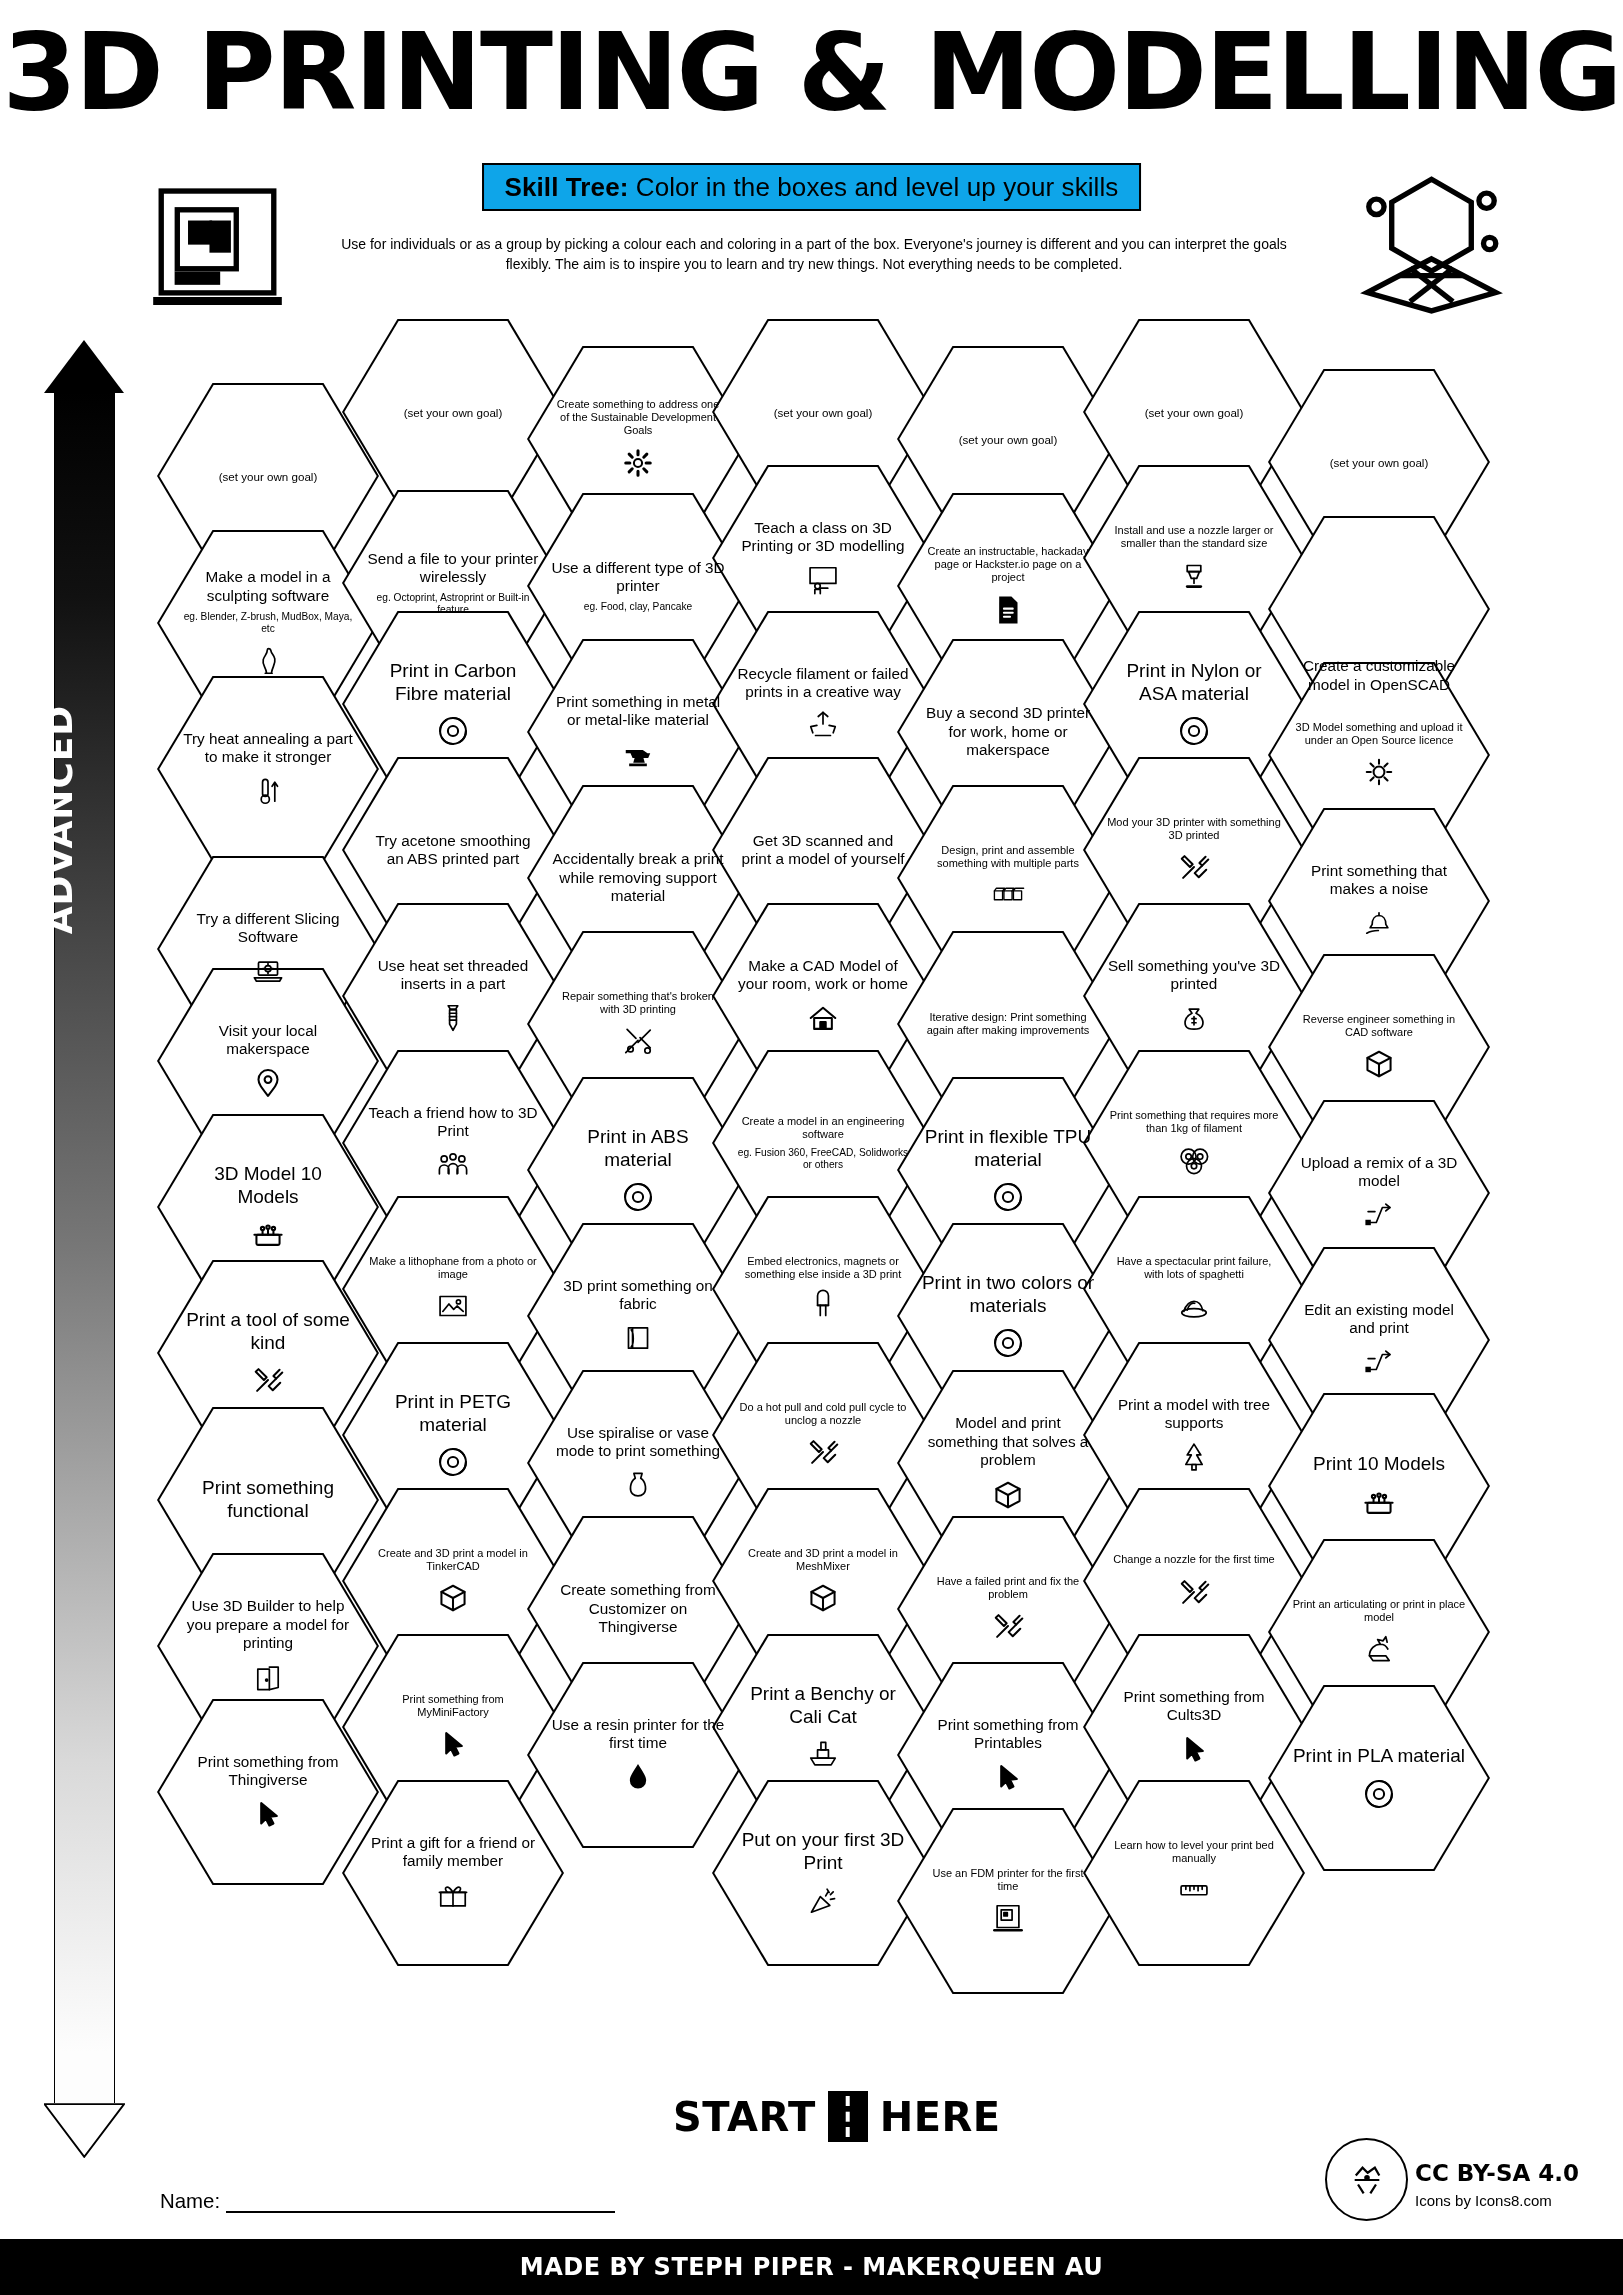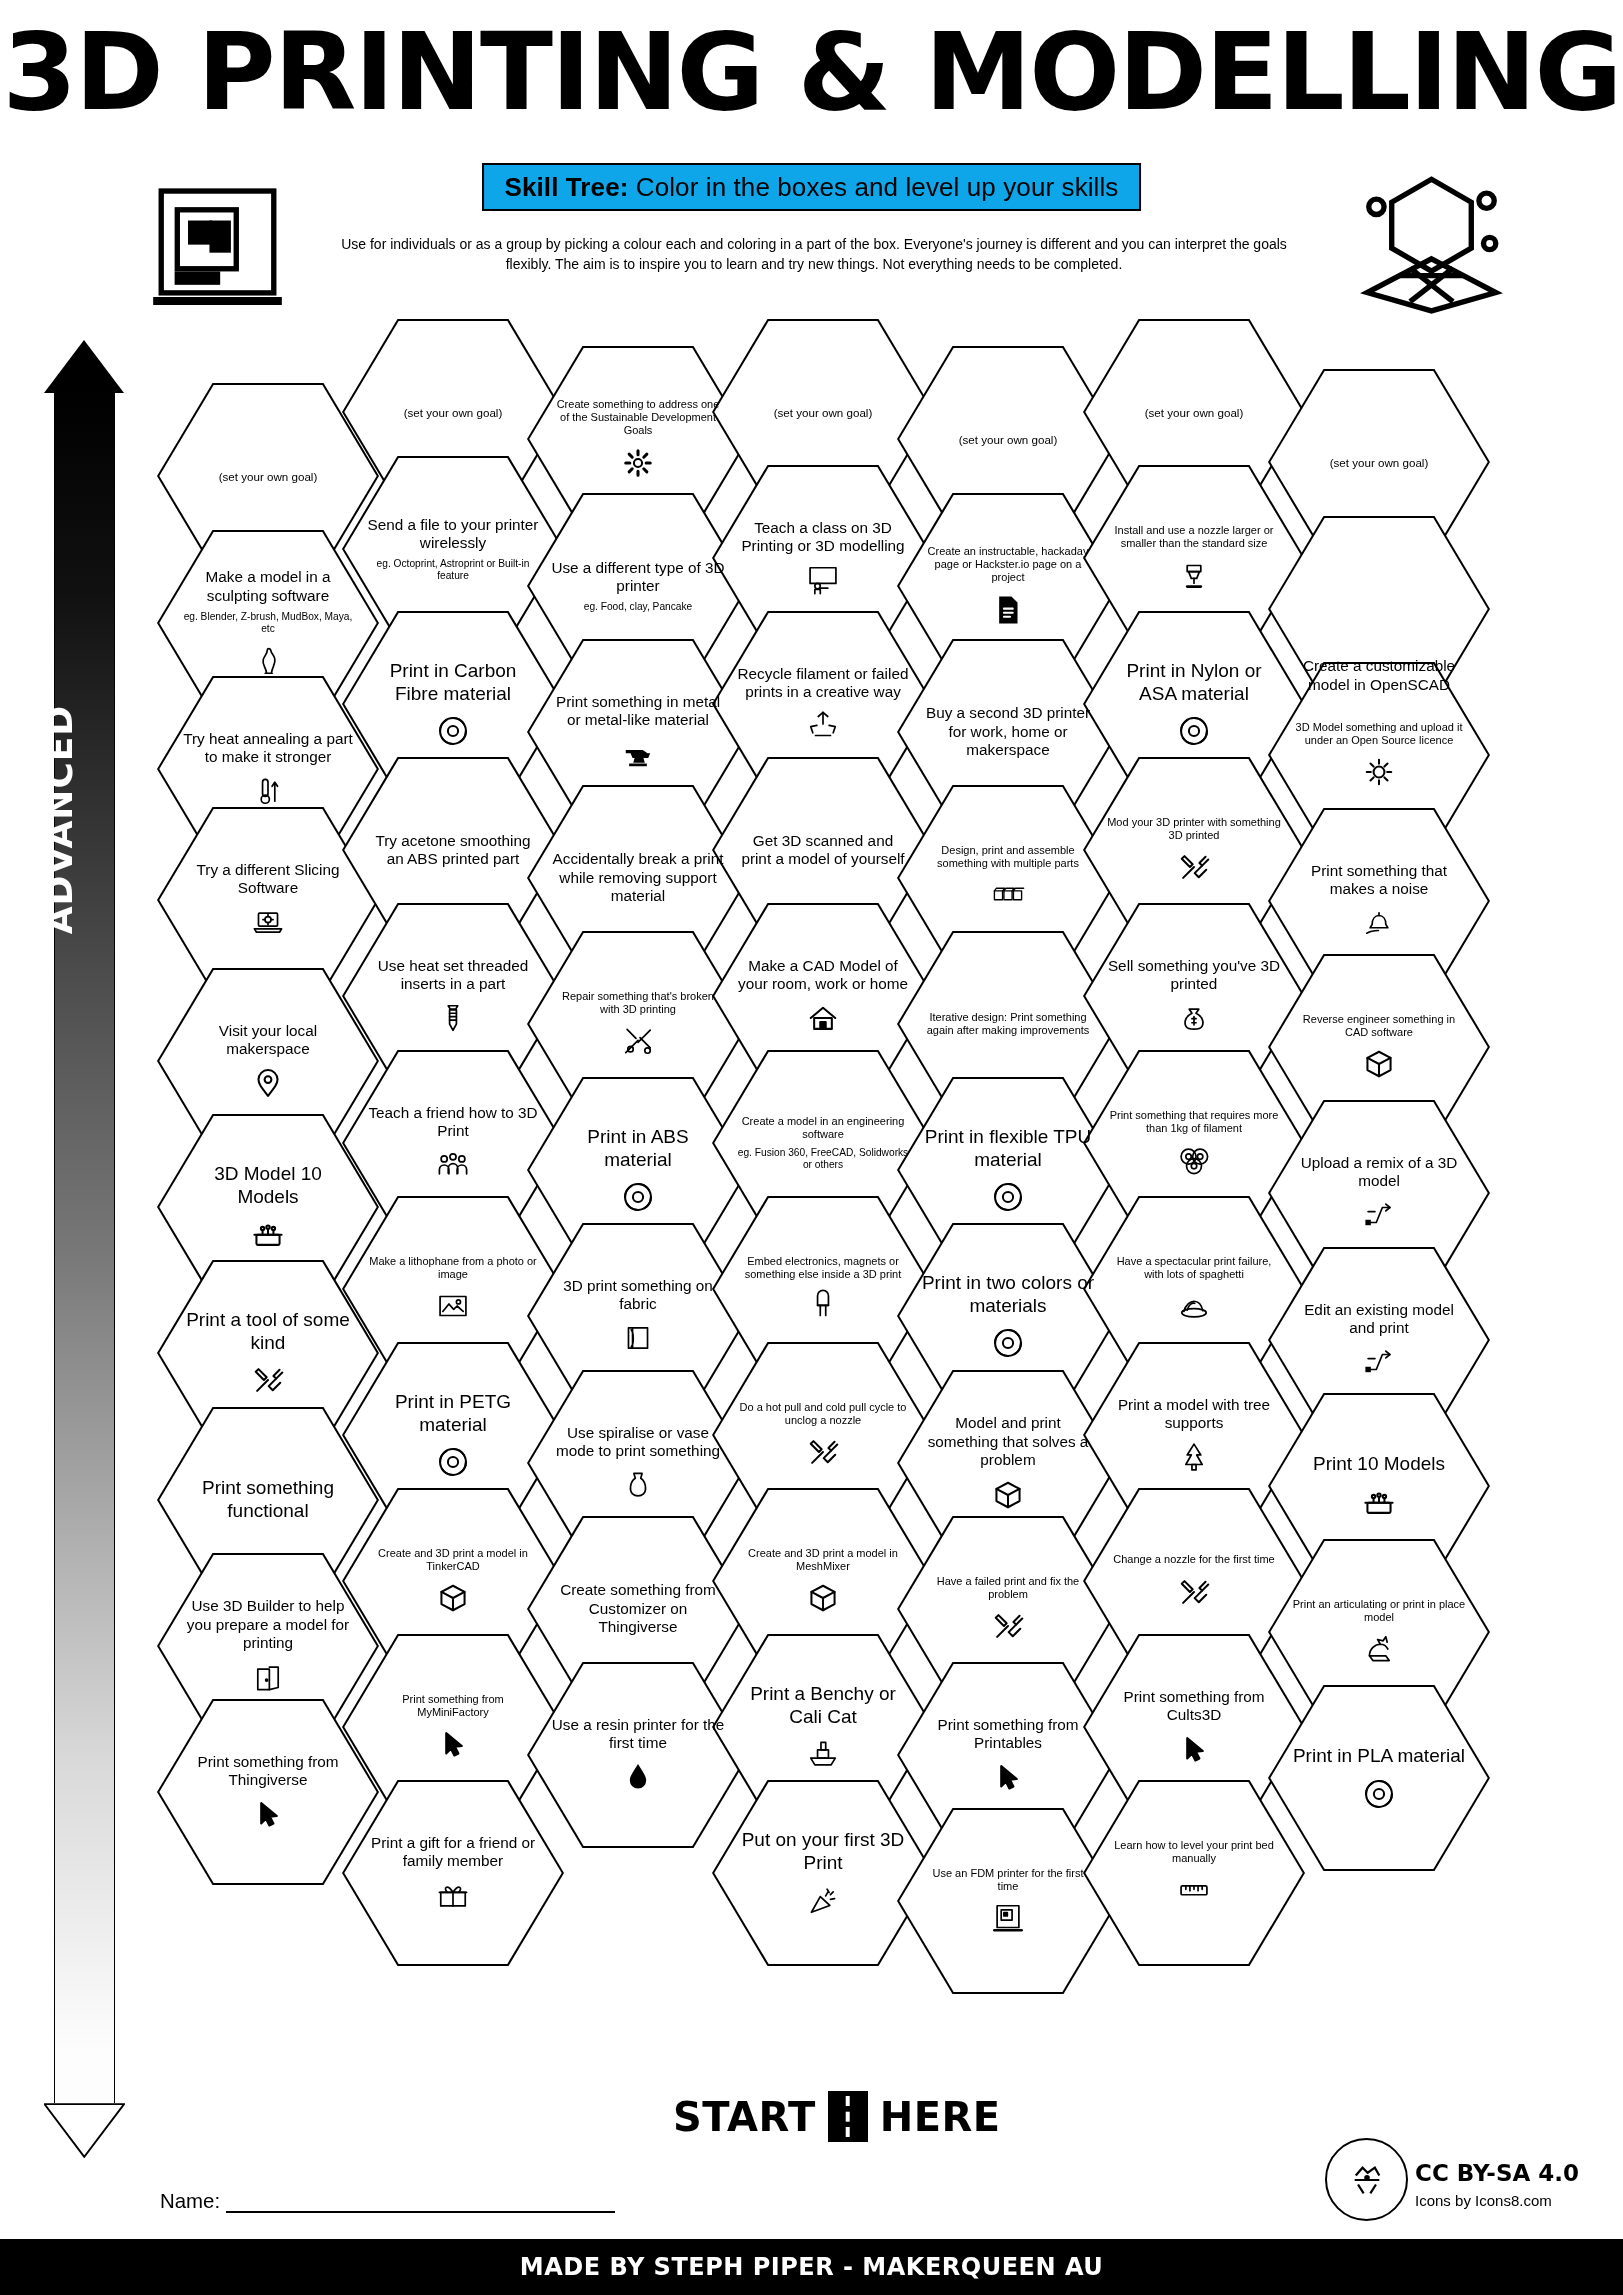--- a/index.html
+++ b/index.html
@@ -165,21 +165,21 @@
           <div class="txt">Try heat annealing a part to make it stronger</div>
           <div class="ico">
             <svg viewBox="0 0 100 100" width="34" height="34" fill="none" stroke="#000" stroke-width="5" stroke-linecap="round" stroke-linejoin="round">
               <rect x="34" y="16" width="16" height="50" rx="8"></rect>
               <circle cx="42" cy="74" r="12"></circle>
               <path d="M70 80 V26 M62 36 l8 -12 l8 12"></path>
             </svg>
           </div>
         </div>
       </div>
-      <div class="hex" style="left: 157px; top: 803px;">
+      <div class="hex" style="left: 157px; top: 852px;">
         <div class="bg"></div>
         <div class="inner">
           <div class="txt">Try a different Slicing Software</div>
           <div class="ico">
             <svg viewBox="0 0 100 100" width="34" height="34" fill="none" stroke="#000" stroke-width="5" stroke-linecap="round" stroke-linejoin="round">
               <rect x="22" y="24" width="56" height="38" rx="3"></rect>
               <path d="M10 70 h80 l-6 10 h-68 Z"></path>
               <circle cx="50" cy="43" r="9"></circle>
               <path d="M50 28 v6 M50 52 v6 M35 43 h6 M59 43 h6"></path>
             </svg>
@@ -257,21 +257,21 @@
             </svg>
           </div>
         </div>
       </div>
       <div class="hex empty" style="left: 342px; top: 315px;">
         <div class="bg"></div>
         <div class="inner">
           <div class="txt goal">(set your own goal)</div>
         </div>
       </div>
-      <div class="hex" style="left: 342px; top: 452px;">
+      <div class="hex" style="left: 342px; top: 486px;">
         <div class="bg"></div>
         <div class="inner">
           <div class="txt">Send a file to your printer wirelessly</div>
           <div class="sub">eg. Octoprint, Astroprint or Built-in feature</div>
         </div>
       </div>
       <div class="hex" style="left: 342px; top: 607px;">
         <div class="bg"></div>
         <div class="inner">
           <div class="txt lg">Print in Carbon Fibre material</div>

